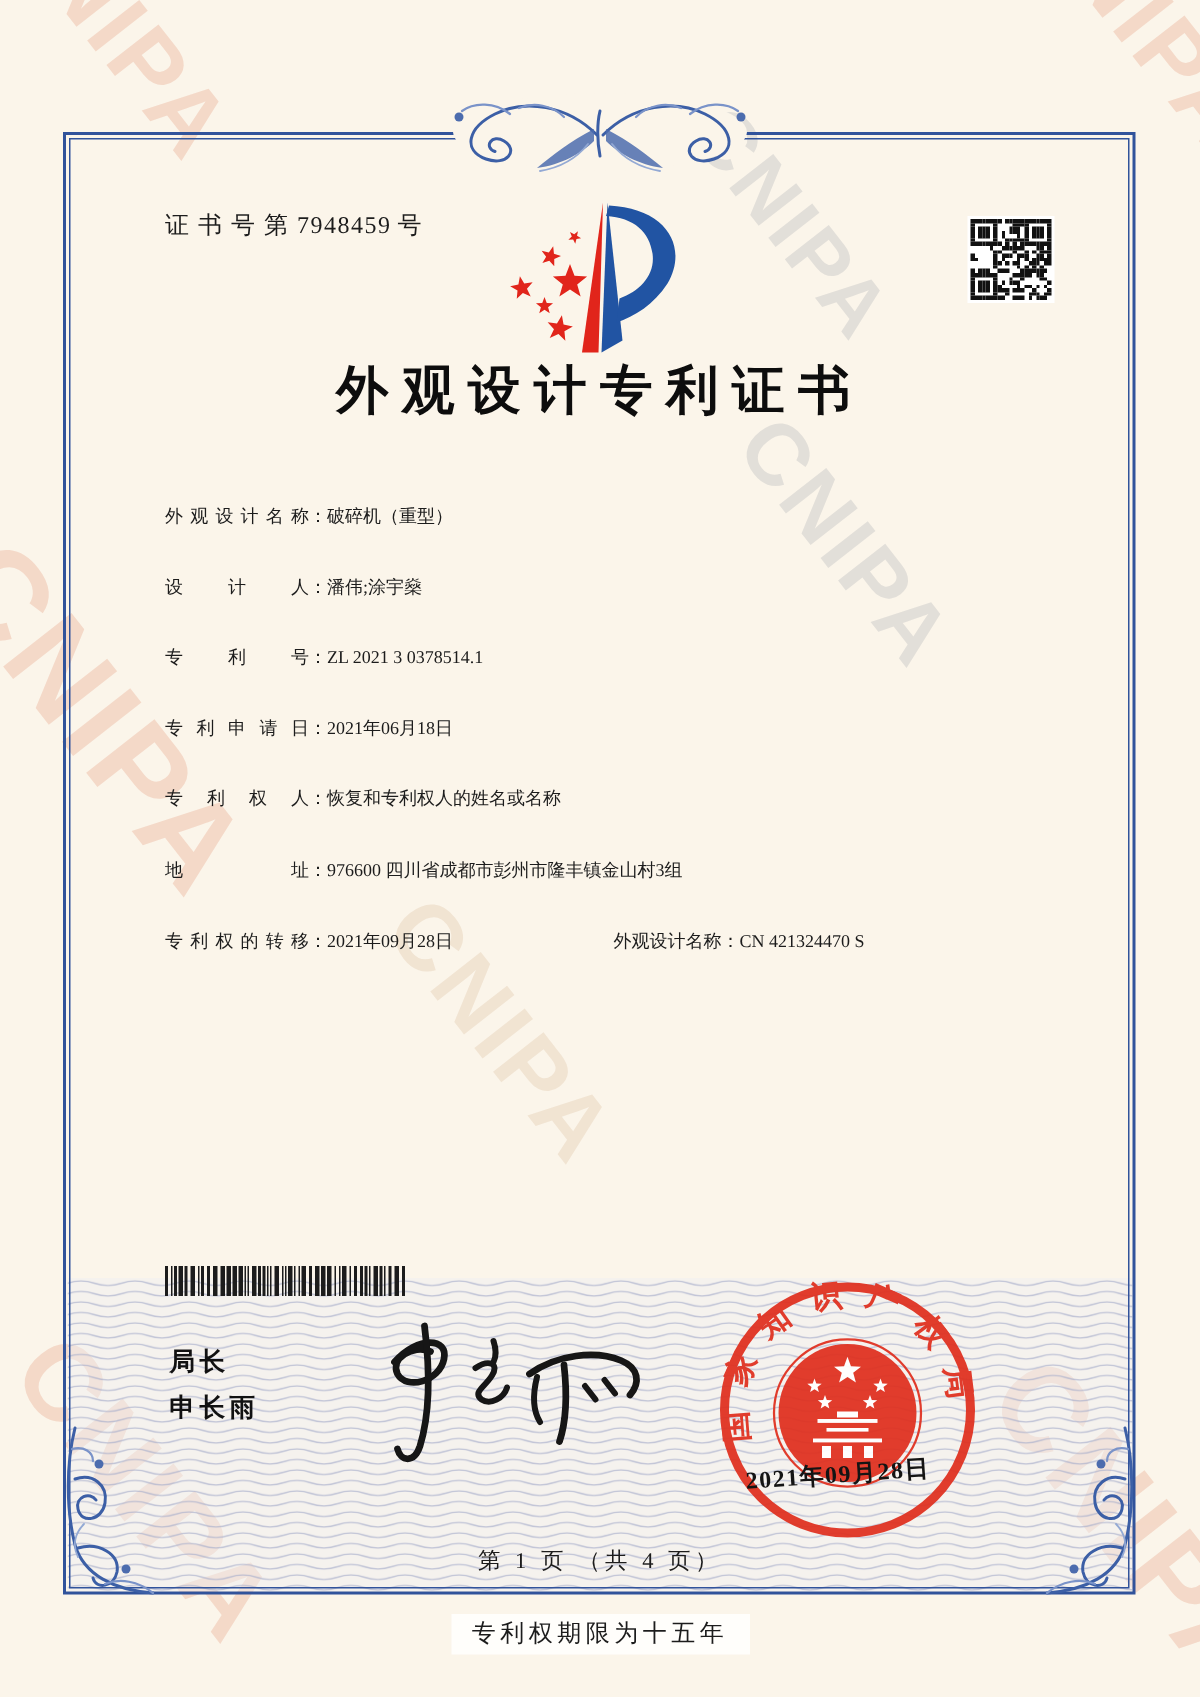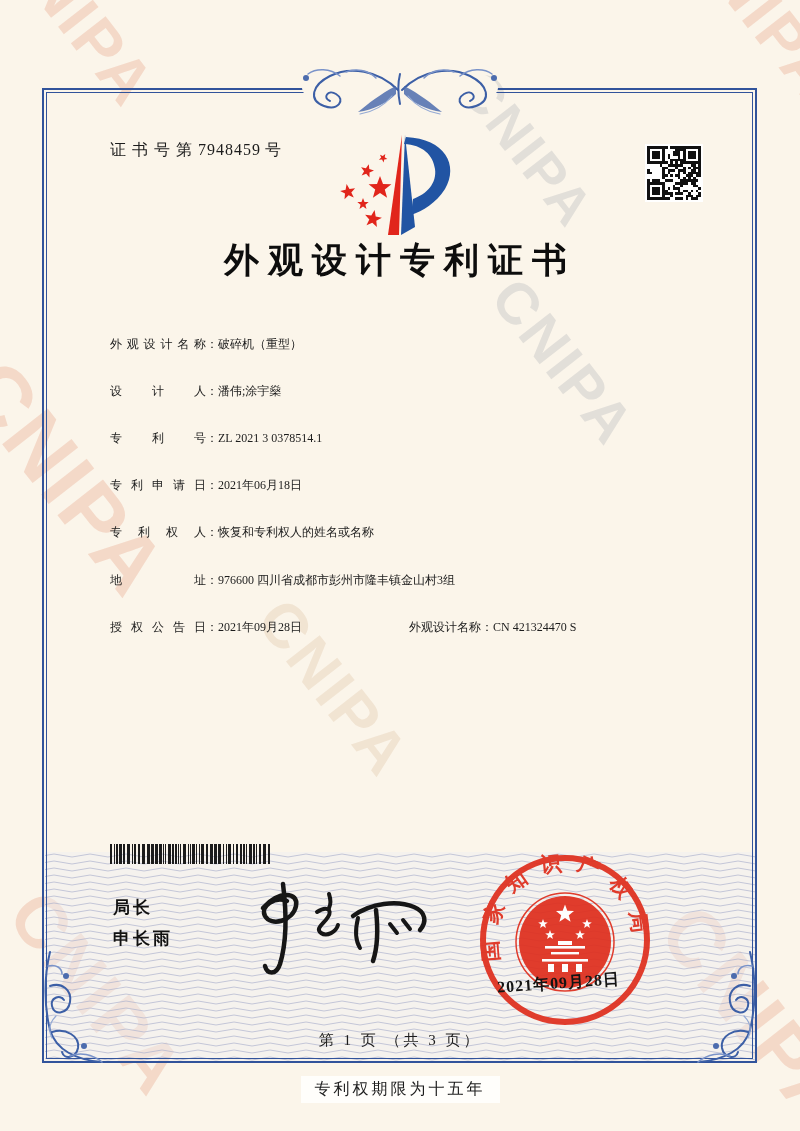--- a/index.html
+++ b/index.html
@@ -591,21 +591,21 @@
 <div class="field" style="top:477px;">
   <span class="flabel">专利申请日</span>：<span>2021年06月18日</span>
 </div>
 <div class="field" style="top:524px;">
   <span class="flabel">专利权人</span>：<span>恢复和专利权人的姓名或名称</span>
 </div>
 <div class="field" style="top:572px;">
   <span class="flabel">地址</span>：<span>976600 四川省成都市彭州市隆丰镇金山村3组</span>
 </div>
 <div class="field" style="top:619px;">
-  <span class="fpair1"><span class="flabel">授权公告日</span>：<span>2021年09月28日</span></span>
+  <span class="fpair1"><span class="flabel">专利权的转移</span>：<span>2021年09月28日</span></span>
   <span>外观设计名称</span>：<span>CN 421324470 S</span>
 </div>
 
 <div class="paras">
 </div>
 
 <div id="barcode">
     <i style="width: 2px; background: rgb(28, 28, 28); margin-right: 2px;"></i>
     <i style="width: 1px; background: rgb(28, 28, 28); margin-right: 1px;"></i>
     <i style="width: 2px; background: rgb(28, 28, 28); margin-right: 1px;"></i>
@@ -693,16 +693,16 @@
     <defs>
       <path id="sealArc" d="M 40 128 A 68 68 0 1 1 164 128" fill="none"></path>
     </defs>
     <text font-size="21" font-weight="bold" fill="#df2f1e" letter-spacing="14" font-family="Liberation Serif, serif">
       <textPath href="#sealArc" startOffset="6">国家知识产权局</textPath>
     </text>
   </g>
 </svg>
 <div class="sealdate">2021年09月28日</div>
 
-<div class="pageinfo">第 1 页 （共 3 页）</div>
+<div class="pageinfo">第 1 页 （共 4 页）</div>
 <div class="contnote">
   <span>专利权期限为十五年</span>
 </div>
 
 </body></html>

